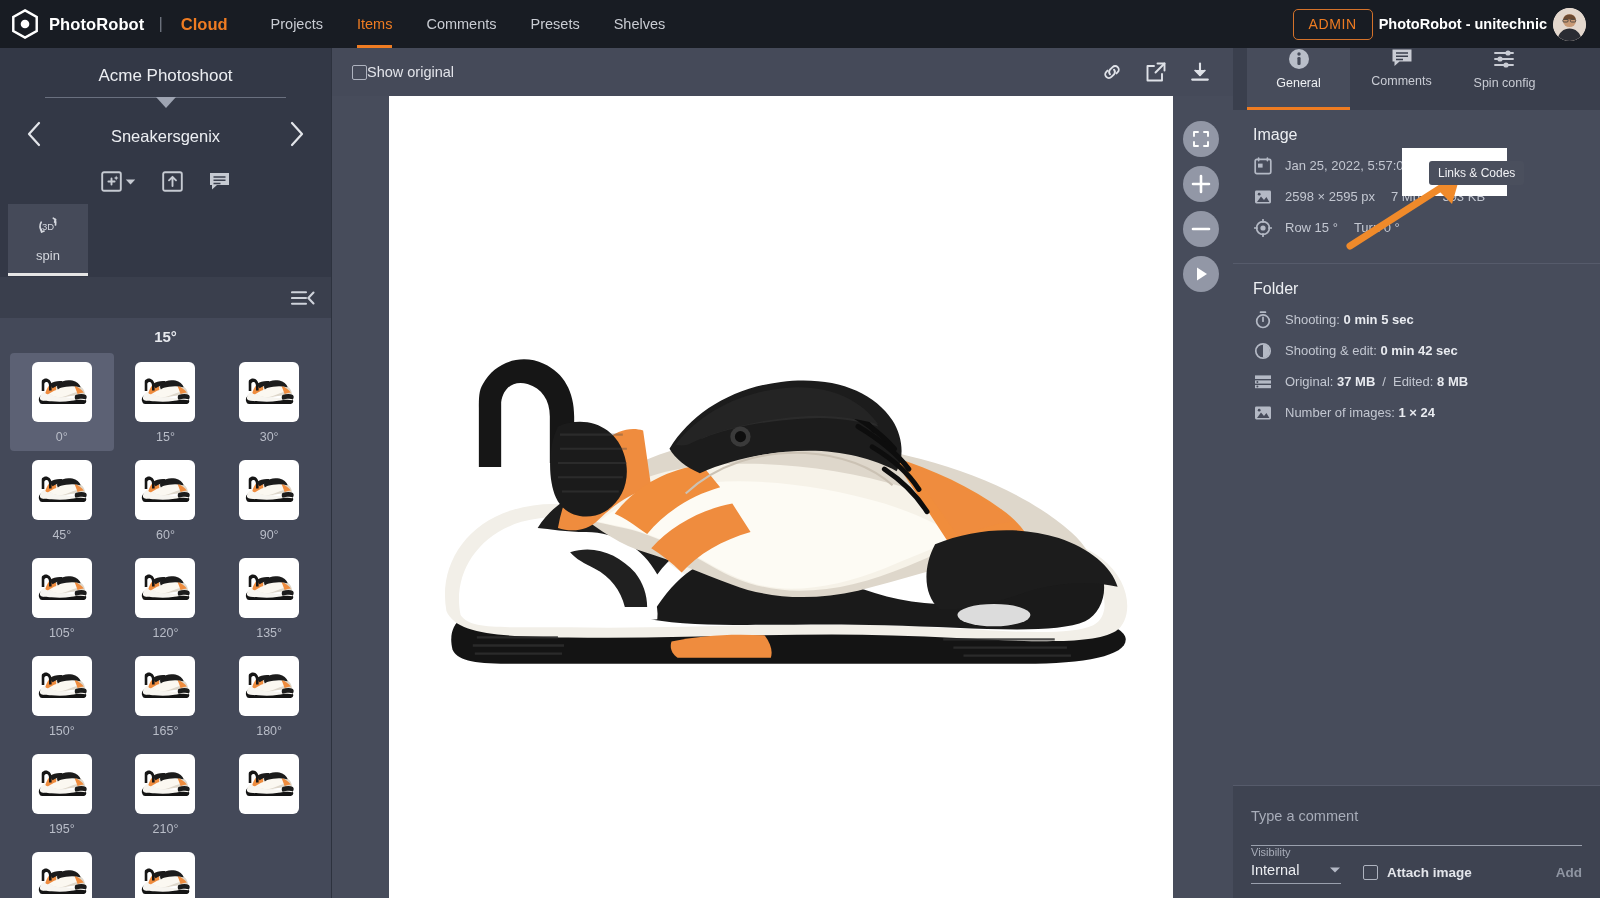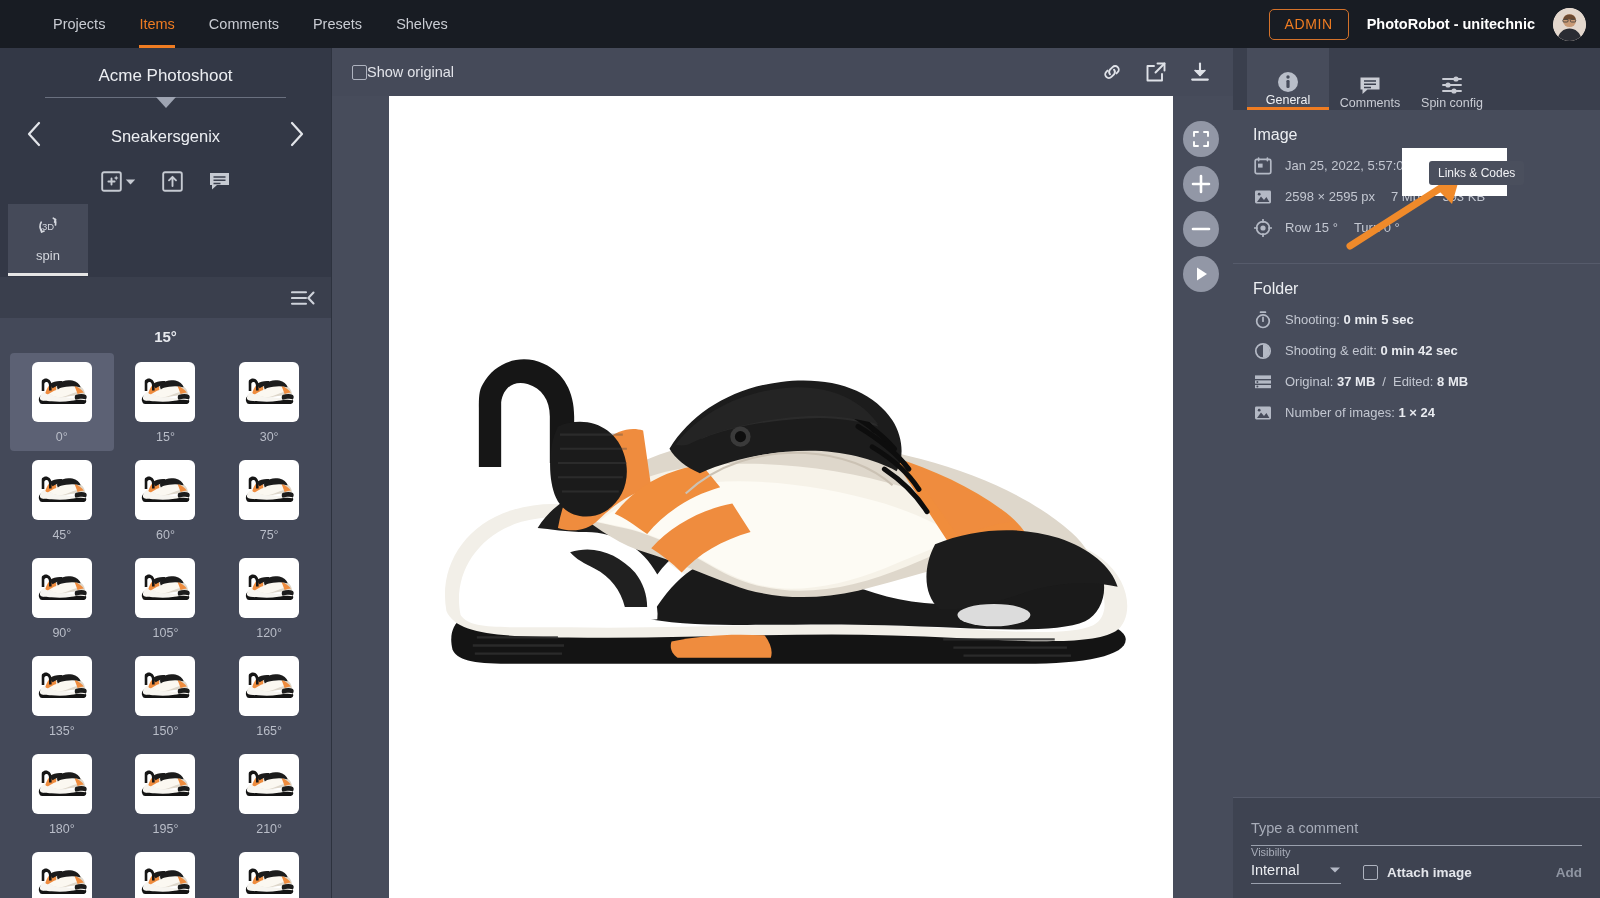--- a/index.html
+++ b/index.html
@@ -28,21 +28,21 @@
   .navs { display: flex; align-items: center; margin-left: 26px; height: 60px; }
   .nav-item {
     font-size: 14.5px; color: #c9ccd3; padding: 0 17px; height: 48px;
     display: flex; align-items: center; position: relative; cursor: pointer;
   }
   .nav-item.active { color: #ef7c22; }
   .nav-item.active::after {
     content: ""; position: absolute; left: 17px; right: 17px; bottom: 0;
     height: 3px; background: #ef7c22;
   }
-  .header-right { margin-left: auto; display: flex; align-items: center; gap: 18px; }
+  .header-right { margin-left: auto; display: flex; align-items: center; gap: 6px; }
   .admin-badge {
     border: 1px solid #d4722a; color: #ef7c22; border-radius: 5px;
     font-size: 14px; padding: 6px 15px 7px; letter-spacing: .6px; cursor: pointer;
   }
   .account-name { font-size: 14.5px; color: #ffffff; font-weight: bold; }
   .avatar {
     width: 33px; height: 33px; border-radius: 50%; overflow: hidden;
     background: #e9e0d8; display:block; cursor: pointer;
   }
 
@@ -137,40 +137,40 @@
     background: #ffffff; z-index: 10;
   }
 
   
   .rpanel {
     width: 367px; flex: 0 0 367px; background: #474c5b;
     display: flex; flex-direction: column; min-height: 0;
   }
   .rp-tabs { display: flex; background: #3a3f4d; height: 62px; padding-left: 14px; }
   .rp-tab {
-    width: 82px; display: flex; flex-direction: column; align-items: center;
-    justify-content: flex-end; cursor: pointer; color: #c9ccd4; font-size: 12.5px;
+    width: 103px; display: flex; flex-direction: column; align-items: center;
+    justify-content: flex-start; gap: 6px; cursor: pointer; color: #c9ccd4; font-size: 12.5px;
   }
   .rp-tab.active { background: #474c5b; border-bottom: 3px solid #ef7c22; color: #eef0f3; }
   .rp-body { flex: 1; overflow: hidden; padding: 0 0 0 0; }
   .rp-section { padding: 16px 20px 14px; }
   .rp-section + .rp-section { border-top: 1px solid #565b6b; }
   .rp-h { font-size: 16px; color: #eceef2; margin-bottom: 12px; }
   .rp-row { display: flex; align-items: center; gap: 13px; margin-bottom: 12px; }
   .rp-ico { width: 19px; height: 19px; flex: 0 0 19px; display: flex; align-items: center; justify-content: center; color: #b4b9c5; }
   .rp-txt { font-size: 13px; color: #c3c7d1; display: flex; gap: 16px; align-items: baseline; }
   .rp-txt b { color: #e9ebf0; font-weight: bold; }
   .rp-comment {
     border-top: 1px solid #565b6b; background: #3e4351;
     padding: 20px 18px 14px; flex: 0 0 auto;
   }
   .comment-input {
     width: 100%; background: transparent; border: none;
     border-bottom: 1px solid #9aa0ad; color: #e6e8ed;
-    font-size: 14.5px; font-family: inherit; padding: 2px 0 9px; outline: none;
+    font-size: 14.5px; font-family: inherit; padding: 2px 0 21px; outline: none;
   }
   .comment-input::placeholder { color: #a8adb9; }
   .comment-foot { display: flex; align-items: flex-end; gap: 22px; }
   .vis-group { width: 90px; }
   .vis-label { font-size: 11px; color: #a8adb9; margin-bottom: 4px; }
   .vis-select {
     display: flex; align-items: center; justify-content: space-between;
     border-bottom: 1px solid #9aa0ad; padding-bottom: 5px; cursor: pointer;
   }
   .vis-value { font-size: 14.5px; color: #eceef2; }
@@ -178,20 +178,29 @@
   .attach-box { width: 15px; height: 15px; border: 1.6px solid #aeb3bf; border-radius: 2px; }
   .attach-label { font-size: 13.5px; color: #e3e5ea; font-weight: bold; }
   .add-btn { margin-left: auto; font-size: 13.5px; color: #8f95a2; font-weight: bold; cursor: pointer; margin-bottom: 4px; }
 </style>
 </head>
 <body>
 
 <div class="app">
 
   <div class="header">
+    <div class="brand">
+      <svg class="logo-hex" viewBox="0 0 32 32">
+        <path d="M16 1.5 L28.5 8.6 L28.5 23.4 L16 30.5 L3.5 23.4 L3.5 8.6 Z" fill="none" stroke="#ffffff" stroke-width="2.6"></path>
+        <circle cx="16" cy="16" r="4.6" fill="#ffffff"></circle>
+      </svg>
+      <span class="brand-name">PhotoRobot</span>
+      <span class="brand-div">|</span>
+      <span class="brand-cloud">Cloud</span>
+    </div>
 
     <div class="navs">
       <div class="nav-item">Projects</div>
       <div class="nav-item active">Items</div>
       <div class="nav-item">Comments</div>
       <div class="nav-item">Presets</div>
       <div class="nav-item">Shelves</div>
     </div>
 
     <div class="header-right">
@@ -377,37 +386,20 @@
       <path d="M22 30 C30 20 44 14 60 13 C74 12 86 17 92 26 C94 30 95 36 94 40 C86 36 74 36 64 38 C54 40 44 41 36 38 C30 36 25 33 22 30z" fill="#ded7cb"></path>
       <path d="M24 32 C32 24 44 19 58 18 C70 17 80 21 86 28 C76 30 66 34 56 38 C46 42 36 40 30 36 C28 35 26 33 24 32z" fill="#fbf8f1"></path>
       <path d="M18 32 C20 24 24 17 30 13 C33 11 36 11 38 13 L39 26 C33 28 28 31 24 34 C22 35 20 34 18 32z" fill="#ef8c3e"></path>
       <path d="M74 18 C82 21 88 26 92 31 C88 31 84 32 80 34 L74 18z" fill="#ef8c3e"></path>
       <path d="M12 7 C16 3 22 3 26 7 C29 10 30 14 30 19 L30 27 L25 27 L25 19 C25 15 24 12 21 11 C18 10 16 12 16 15 L16 28 L11 28 L11 13 C11 10 11 8 12 7z" fill="#161616"></path>
       <path d="M42 14 C50 8 60 6 70 8 C78 10 84 15 86 21 C78 19 68 18 58 20 C50 21 45 23 42 25 C40 21 40 17 42 14z" fill="#1c1c1c"></path>
       <path d="M76 36 C84 33 91 33 96 36 C98 38 98 42 96 44 C90 42 82 43 76 45 C74 42 74 38 76 36z" fill="#1c1c1c"></path>
       <path d="M26 15 C33 10 42 8 50 9 L52 15 C44 16 37 19 32 23 C30 20 28 17 26 15z" fill="#1b1b1b"></path>
     </svg>
               </div>
-              <div class="thumb-label">75°</div>
-            </div>
-            <div class="thumb-cell">
-              <div class="thumb-img">
-                <svg viewBox="0 0 100 60" width="52" height="34">
-      <path d="M6 48 C4 42 8 36 16 33 C26 29 36 33 44 39 C52 45 62 47 72 45 C82 43 90 40 95 44 C98 47 97 52 92 53 L12 53 C8 53 7 51 6 48z" fill="#141414"></path>
-      <path d="M8 44 C6 37 12 30 21 27 C31 24 40 28 47 34 C55 41 64 43 74 41 C84 39 92 38 95 42 L95 46 C88 44 78 45 68 47 C56 49 42 49 30 48 C20 47 11 48 8 44z" fill="#f7f5f0"></path>
-      <path d="M22 30 C30 20 44 14 60 13 C74 12 86 17 92 26 C94 30 95 36 94 40 C86 36 74 36 64 38 C54 40 44 41 36 38 C30 36 25 33 22 30z" fill="#ded7cb"></path>
-      <path d="M24 32 C32 24 44 19 58 18 C70 17 80 21 86 28 C76 30 66 34 56 38 C46 42 36 40 30 36 C28 35 26 33 24 32z" fill="#fbf8f1"></path>
-      <path d="M18 32 C20 24 24 17 30 13 C33 11 36 11 38 13 L39 26 C33 28 28 31 24 34 C22 35 20 34 18 32z" fill="#ef8c3e"></path>
-      <path d="M74 18 C82 21 88 26 92 31 C88 31 84 32 80 34 L74 18z" fill="#ef8c3e"></path>
-      <path d="M12 7 C16 3 22 3 26 7 C29 10 30 14 30 19 L30 27 L25 27 L25 19 C25 15 24 12 21 11 C18 10 16 12 16 15 L16 28 L11 28 L11 13 C11 10 11 8 12 7z" fill="#161616"></path>
-      <path d="M42 14 C50 8 60 6 70 8 C78 10 84 15 86 21 C78 19 68 18 58 20 C50 21 45 23 42 25 C40 21 40 17 42 14z" fill="#1c1c1c"></path>
-      <path d="M76 36 C84 33 91 33 96 36 C98 38 98 42 96 44 C90 42 82 43 76 45 C74 42 74 38 76 36z" fill="#1c1c1c"></path>
-      <path d="M26 15 C33 10 42 8 50 9 L52 15 C44 16 37 19 32 23 C30 20 28 17 26 15z" fill="#1b1b1b"></path>
-    </svg>
-              </div>
               <div class="thumb-label">90°</div>
             </div>
             <div class="thumb-cell">
               <div class="thumb-img">
                 <svg viewBox="0 0 100 60" width="52" height="34">
       <path d="M6 48 C4 42 8 36 16 33 C26 29 36 33 44 39 C52 45 62 47 72 45 C82 43 90 40 95 44 C98 47 97 52 92 53 L12 53 C8 53 7 51 6 48z" fill="#141414"></path>
       <path d="M8 44 C6 37 12 30 21 27 C31 24 40 28 47 34 C55 41 64 43 74 41 C84 39 92 38 95 42 L95 46 C88 44 78 45 68 47 C56 49 42 49 30 48 C20 47 11 48 8 44z" fill="#f7f5f0"></path>
       <path d="M22 30 C30 20 44 14 60 13 C74 12 86 17 92 26 C94 30 95 36 94 40 C86 36 74 36 64 38 C54 40 44 41 36 38 C30 36 25 33 22 30z" fill="#ded7cb"></path>
       <path d="M24 32 C32 24 44 19 58 18 C70 17 80 21 86 28 C76 30 66 34 56 38 C46 42 36 40 30 36 C28 35 26 33 24 32z" fill="#fbf8f1"></path>
       <path d="M18 32 C20 24 24 17 30 13 C33 11 36 11 38 13 L39 26 C33 28 28 31 24 34 C22 35 20 34 18 32z" fill="#ef8c3e"></path>

